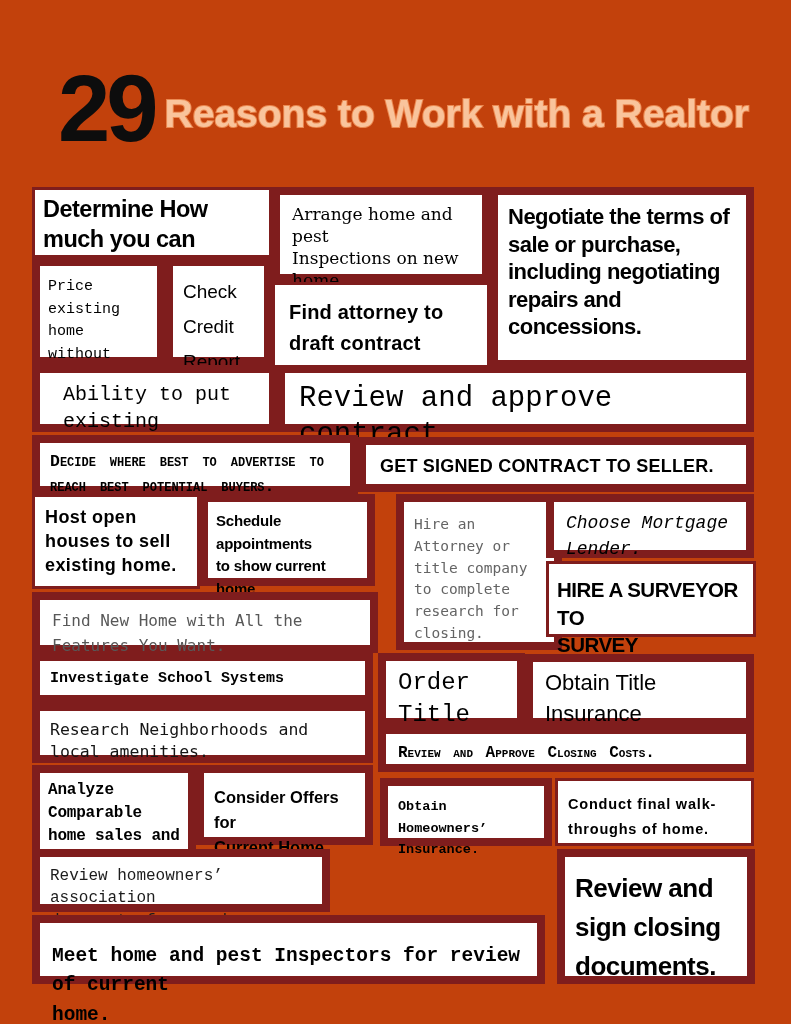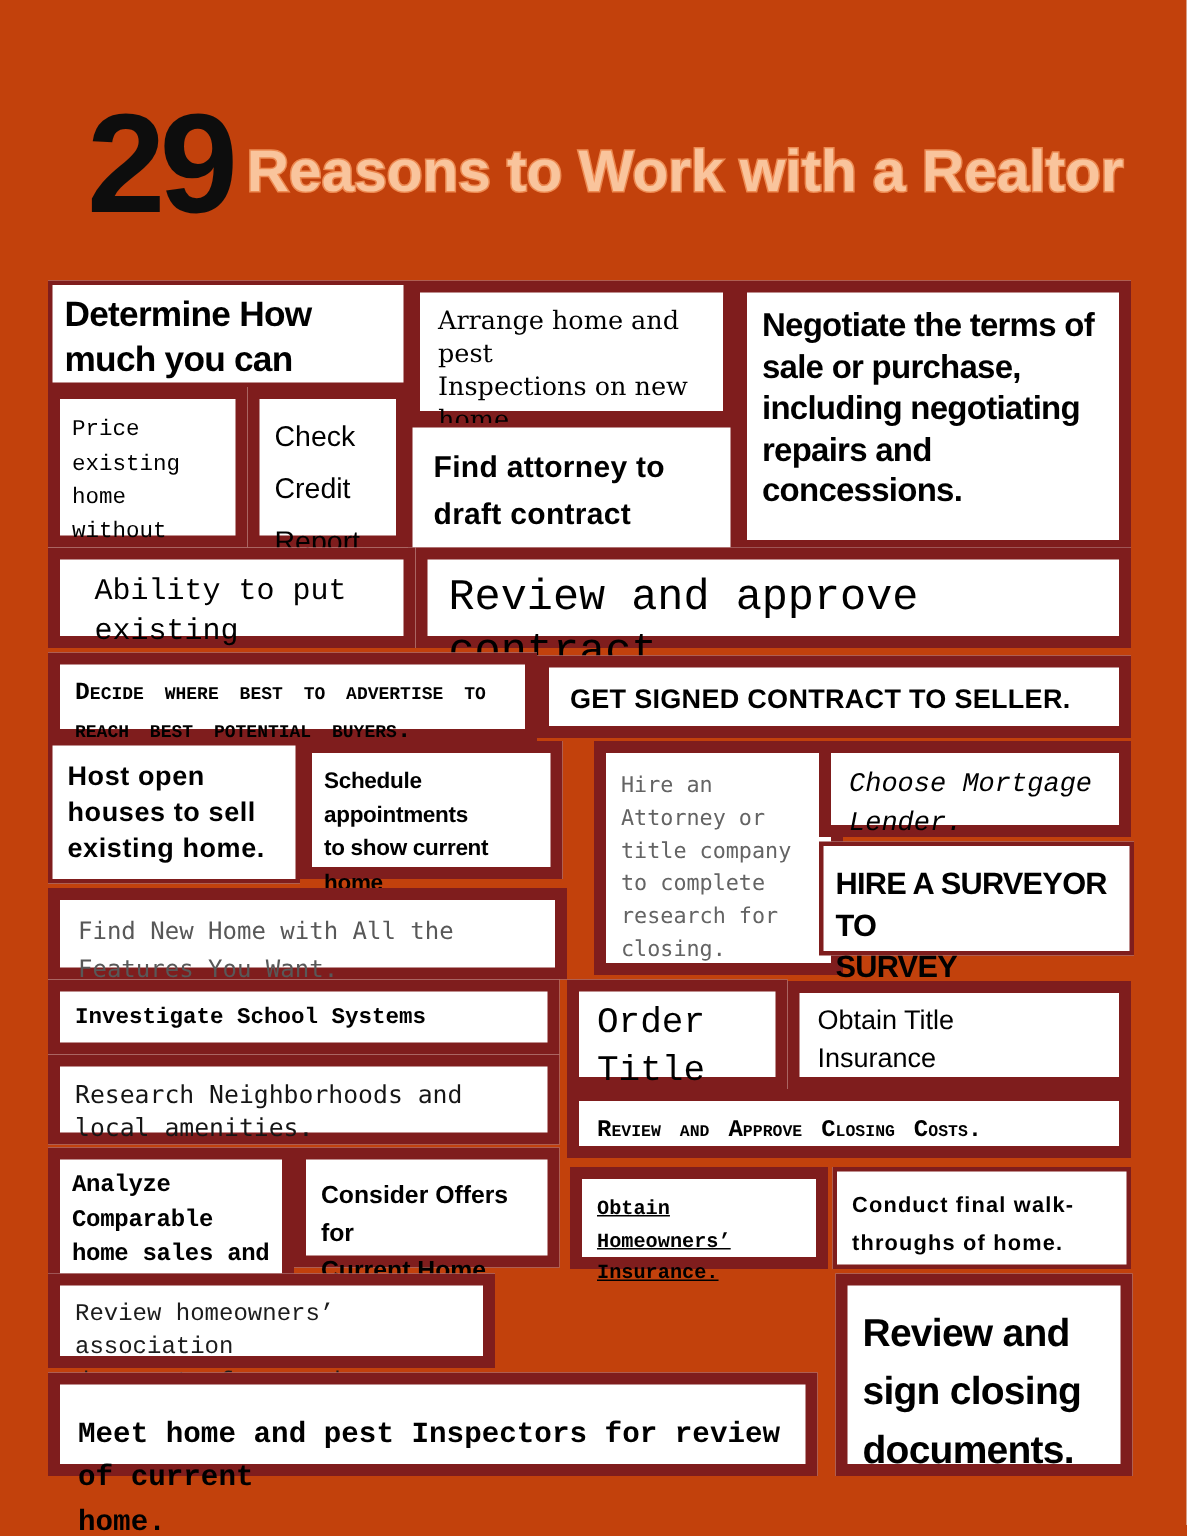--- a/index.html
+++ b/index.html
@@ -32,21 +32,21 @@
     border:8px solid #7f1d1d;
   }
   .bd3{border-width:3px;}
   .box span{display:block;white-space:pre-line;}
   
   .f-heavy{font-family:"Liberation Sans",sans-serif;font-weight:900;letter-spacing:-0.5px;}
   .f-serif{font-family:Liberation Mono, monospace;}
   .f-dserif{font-family:"DejaVu Serif",serif;}
   .f-sans{font-family:"Liberation Sans",sans-serif;}
   .f-mono{font-family:"DejaVu Sans Mono",monospace;}
-  .f-cmono{font-family:"Liberation Mono",monospace;text-decoration:underline;}
+  .f-cmono{font-family:"Liberation Mono",monospace;}
   .sc{font-variant:small-caps;}
   
   .b-determine{left:32px;top:187px;width:240px;height:71px;padding:4px 8px;
     font-size:23.5px;line-height:1.28;}
   .b-arrange{left:272px;top:187px;width:218px;height:95px;padding:8px 12px;
     font-size:17px;line-height:1.3;}
   .b-negotiate{left:490px;top:187px;width:264px;height:181px;padding:8px 10px;
     font-size:22px;line-height:1.25;}
   .b-price{left:32px;top:258px;width:133px;height:107px;padding:10px 8px;
     font-size:15px;line-height:1.5;}
@@ -74,21 +74,21 @@
     font-size:20.5px;line-height:1.35;}
   .b-find-home{left:32px;top:592px;width:346px;height:61px;padding:9px 12px;
     font-size:16px;line-height:1.55;color:#585858;}
   .b-schools{left:32px;top:653px;width:341px;height:50px;padding:9px 10px;
     font-size:15px;font-weight:700;}
   .b-neighborhoods{left:32px;top:703px;width:341px;height:60px;padding:8px 10px;
     font-size:16.5px;line-height:1.35;color:#151515;}
   .b-order-title{left:378px;top:653px;width:147px;height:73px;padding:6px 12px;
     font-size:24px;line-height:1.35;}
   .b-title-insurance{left:525px;top:654px;width:229px;height:72px;padding:6px 12px;
-    font-size:18px;line-height:1.4;}
+    font-size:22px;line-height:1.4;}
   .b-closing-costs{left:378px;top:726px;width:376px;height:46px;padding:10px 12px;
     font-size:16px;font-weight:700;word-spacing:3px;}
   .b-analyze{left:32px;top:765px;width:164px;height:92px;padding:6px 8px;
     font-size:16px;font-weight:700;line-height:1.45;letter-spacing:-0.2px;}
   .b-consider{left:196px;top:765px;width:177px;height:80px;padding:12px 10px;
     font-size:16.5px;font-weight:800;line-height:1.5;}
   .b-home-insurance{left:380px;top:778px;width:172px;height:68px;padding:10px 10px;
     font-size:13.5px;font-weight:700;line-height:1.6;}
   .b-walkthrough{left:555px;top:778px;width:199px;height:68px;padding:11px 10px;
     font-size:14.5px;font-weight:800;letter-spacing:0.8px;line-height:1.75;}

